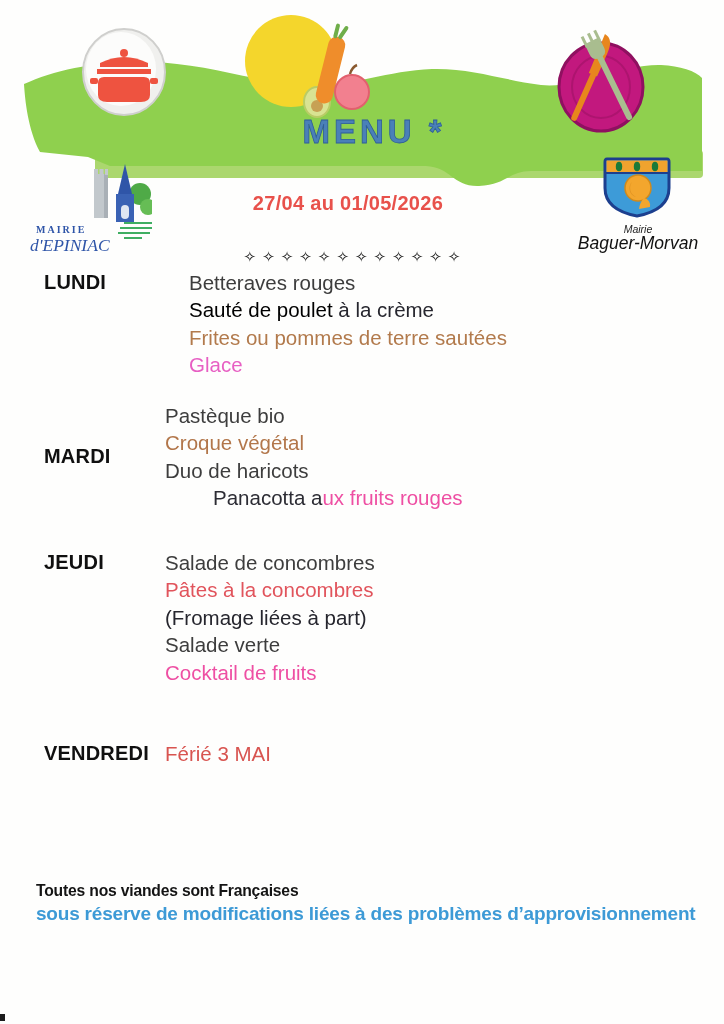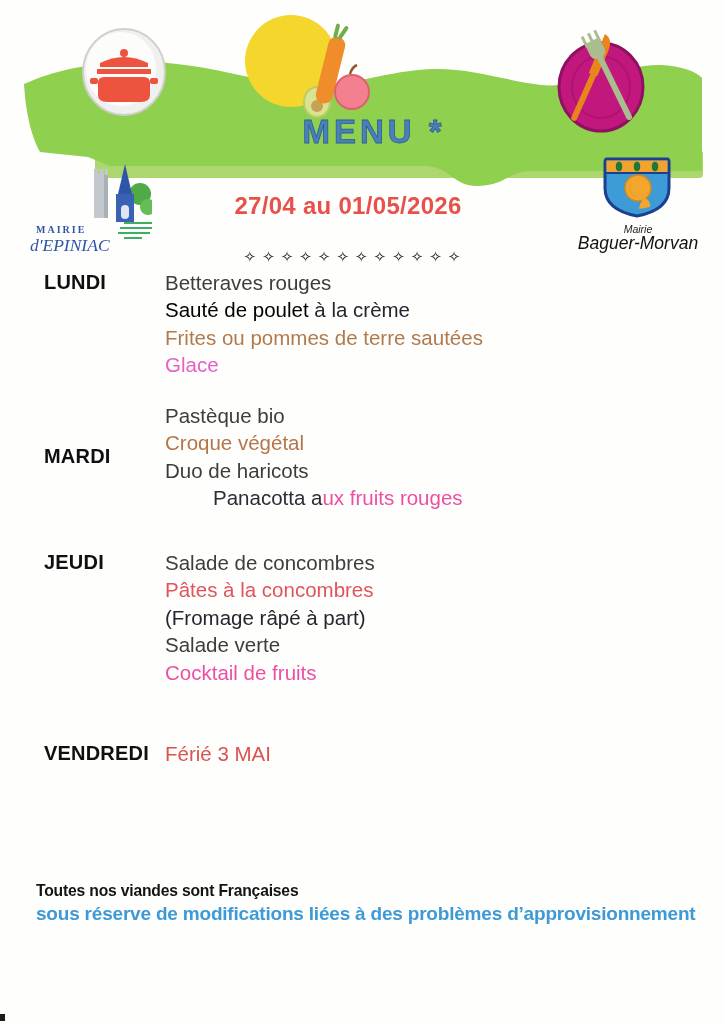--- a/index.html
+++ b/index.html
@@ -11,29 +11,29 @@
     overflow:hidden;
     font-family:"Liberation Sans",sans-serif;
   }
   .banner-svg{position:absolute;top:0;left:0;}
 
   .logo-epiniac{position:absolute;left:28px;top:164px;width:124px;height:92px;}
   .logo-baguer{position:absolute;left:566px;top:154px;width:145px;height:100px;}
 
   .date-line{
     position:absolute;top:192px;left:0;width:696px;
-    text-align:center;font-size:24px;font-weight:bold;letter-spacing:.3px;
+    text-align:center;font-size:20px;font-weight:bold;letter-spacing:.3px;
   }
   .divider-line{
     position:absolute;top:248px;left:0;width:710px;
     text-align:center;font-size:15px;letter-spacing:6px;color:#1c1c1c;
   }
 
   .day-block{position:absolute;left:0;display:flex;align-items:flex-start;}
-  .day-0{top:269px;} .day-1{top:402px;align-items:center;} .day-2{top:549px;} .day-3{top:740px;}
+  .day-0{top:269px;gap:24px;} .day-1{top:402px;align-items:center;} .day-2{top:549px;} .day-3{top:740px;}
   .day-label{
     width:121px;padding-left:44px;box-sizing:content-box;
     font-size:20px;font-weight:bold;color:#101010;letter-spacing:.2px;
     line-height:27.4px;
   }
   .day-items{font-size:20.5px;line-height:27.4px;}
   .menu-line{white-space:nowrap;}
 
   .footer-line1{
     position:absolute;left:36px;top:881px;
@@ -168,21 +168,21 @@
           <div class="menu-line"><span style="color: rgb(178, 118, 74);">Croque végétal</span></div>
           <div class="menu-line"><span style="color: rgb(61, 61, 61);">Duo de haricots</span></div>
           <div class="menu-line"><span style="color: rgb(44, 44, 52); margin-left: 48px;">Panacotta a</span><span style="color: rgb(238, 79, 163);">ux fruits rouges</span></div>
         </div>
       </div>
       <div class="day-block day-2">
         <div class="day-label">JEUDI</div>
         <div class="day-items">
           <div class="menu-line"><span style="color: rgb(61, 61, 61);">Salade de concombres</span></div>
           <div class="menu-line"><span style="color: rgb(225, 84, 92);">Pâtes à la concombres</span></div>
-          <div class="menu-line"><span style="color: rgb(38, 38, 46);">(Fromage râpé à part)</span></div>
+          <div class="menu-line"><span style="color: rgb(38, 38, 46);">(Fromage liées à part)</span></div>
           <div class="menu-line"><span style="color: rgb(61, 61, 61);">Salade verte</span></div>
           <div class="menu-line"><span style="color: rgb(238, 79, 163);">Cocktail de fruits</span></div>
         </div>
       </div>
       <div class="day-block day-3">
         <div class="day-label">VENDREDI</div>
         <div class="day-items">
           <div class="menu-line"><span style="color: rgb(216, 84, 80);">Férié 3 MAI</span></div>
         </div>
       </div>

